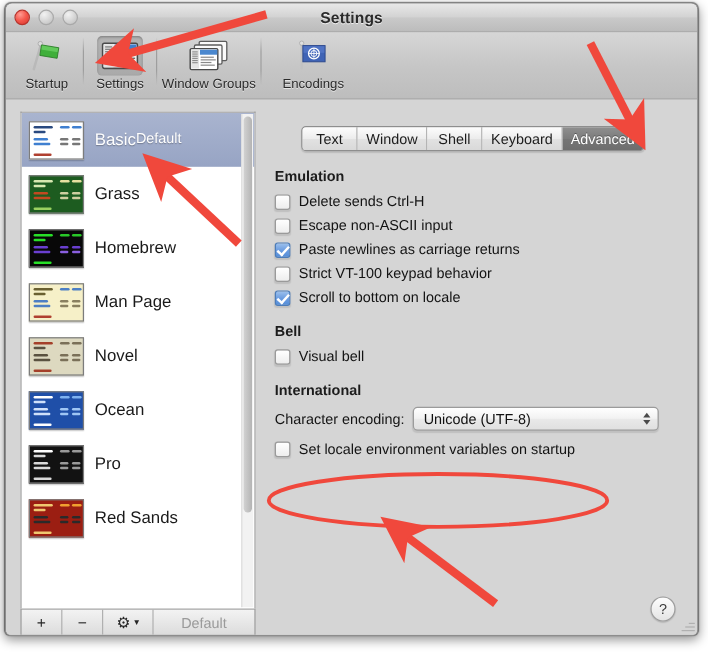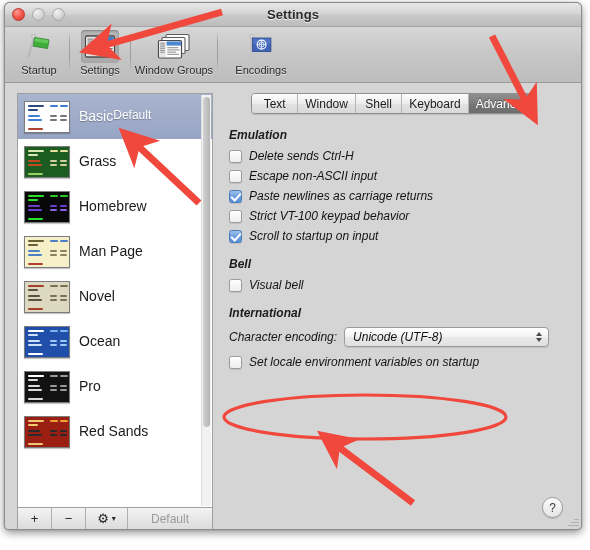--- a/index.html
+++ b/index.html
@@ -255,21 +255,21 @@
   .pane {
     flex: 1;
     position: relative;
     padding: 10px 14px 0 8px;
     box-sizing: border-box;
   }
 
   .tabstrip {
     display: flex;
     height: 21px;
-    margin: 0 auto;
+    margin: 12px auto;
     width: 286px;
     border: 1px solid #8e8e8e;
     border-radius: 4px;
     overflow: hidden;
     box-sizing: border-box;
     box-shadow: 0 1px 1px rgba(0,0,0,0.12);
   }
   .tab {
     flex: 1;
     display: flex;
@@ -286,21 +286,20 @@
   .tab:last-child { border-right: none; }
   .tab.active {
     background: linear-gradient(to bottom, #8f8f8f 0%, #7c7c7c 50%, #757575 51%, #6e6e6e 100%);
     color: #ffffff;
     text-shadow: 0 -1px 0 rgba(0,0,0,0.35);
   }
 
   .section {
     margin-top: 14px;
     padding-left: 8px;
-    font-style: italic;
   }
   .sec-title {
     font-size: 12px;
     font-weight: bold;
     color: #1c1c1c;
     margin-bottom: 7px;
   }
   .field-row {
     display: flex;
     align-items: center;
@@ -732,21 +731,21 @@
           <div class="cb-row">
             <span class="cbox on"></span>
             <span class="cb-label">Paste newlines as carriage returns</span>
           </div>
           <div class="cb-row">
             <span class="cbox"></span>
             <span class="cb-label">Strict VT-100 keypad behavior</span>
           </div>
           <div class="cb-row">
             <span class="cbox on"></span>
-            <span class="cb-label">Scroll to startup on input</span>
+            <span class="cb-label">Scroll to bottom on locale</span>
           </div>
         </div>
 
         <div class="section">
           <div class="sec-title">Bell</div>
           <div class="cb-row">
             <span class="cbox"></span>
             <span class="cb-label">Visual bell</span>
           </div>
         </div>

